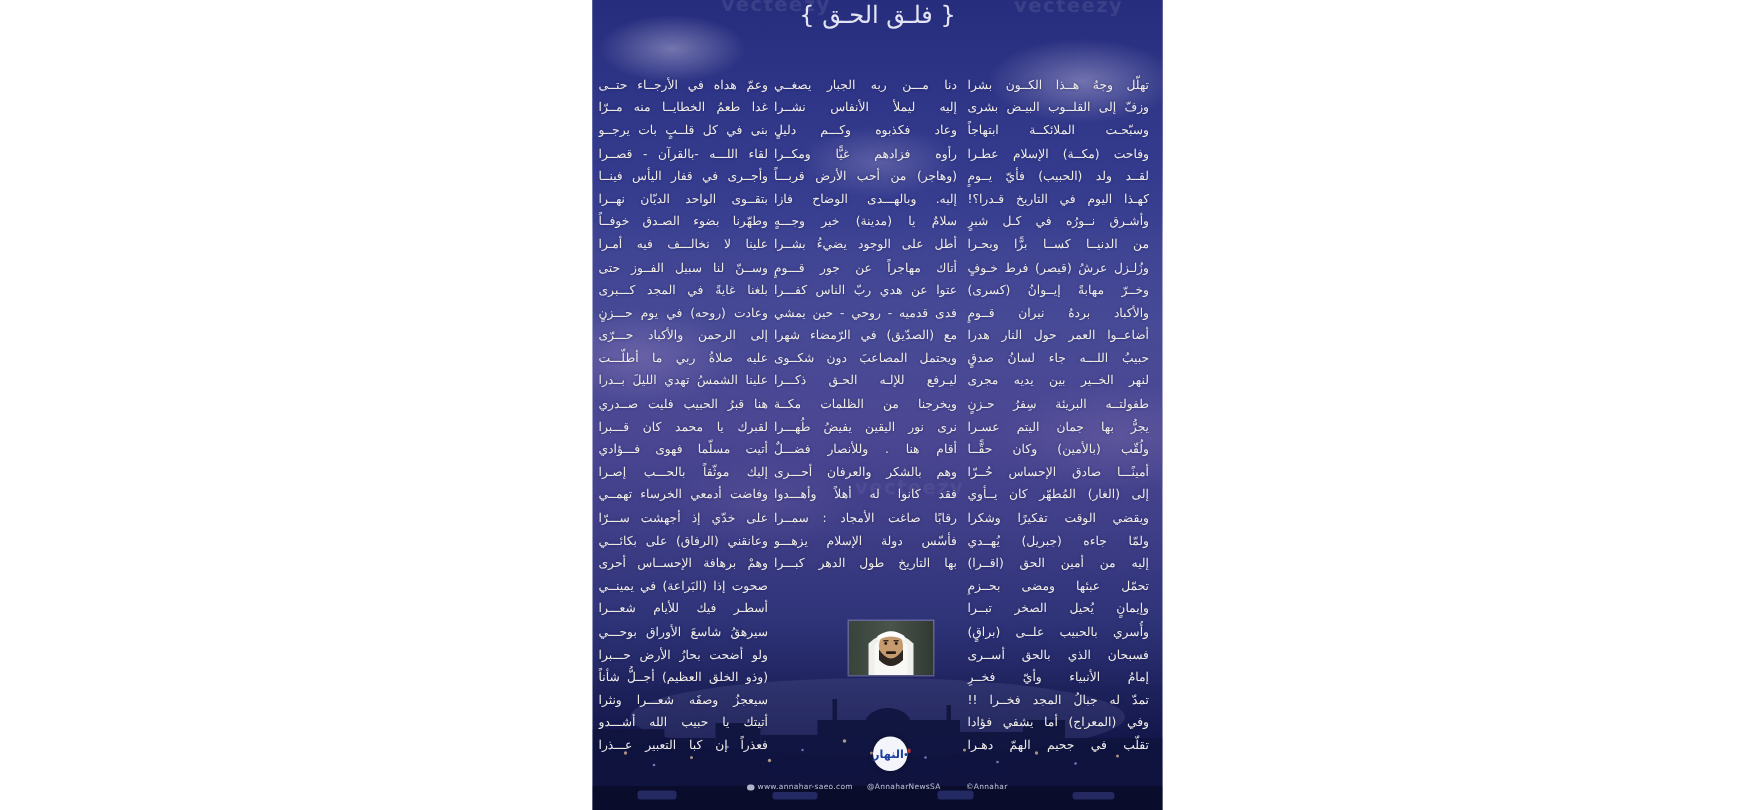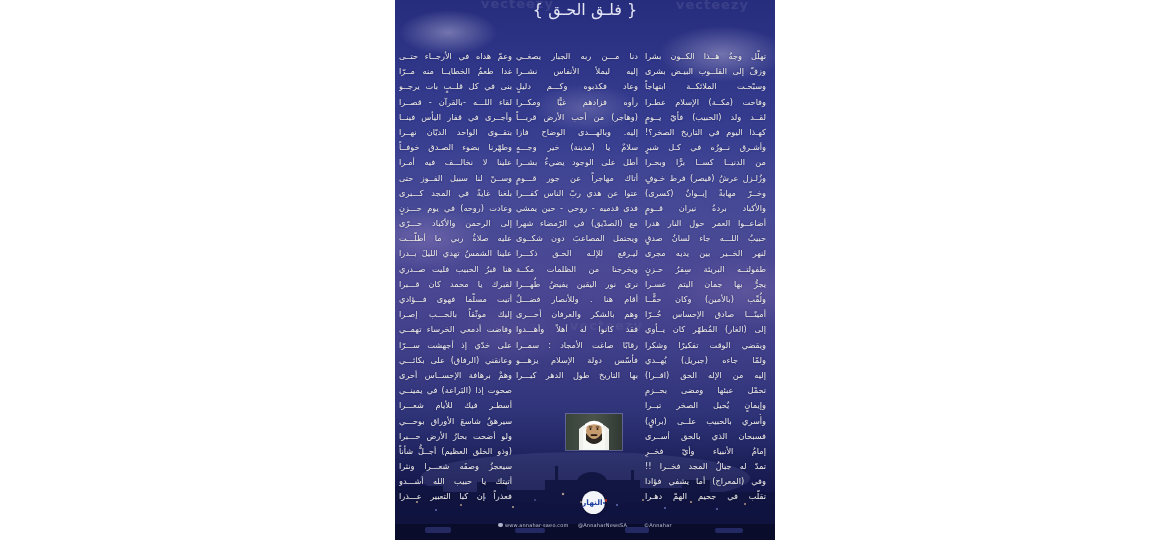--- a/index.html
+++ b/index.html
@@ -122,37 +122,37 @@
     <span class="wm" style="left:175px;top:318px;opacity:.6">vecteezy</span>
 
     <div class="poster-title">{ فلـق الحـق }</div>
 
     <div class="col col-right">
         <div class="poem-line">تهلّل وجهُ هــذا الكــون بشرا</div>
         <div class="poem-line">وزفّ إلى القلــوب البيـض بشرى</div>
         <div class="poem-line">وسبّحـت الملائكــة ابتهاجاً</div>
         <div class="poem-line">وفاحت (مكــة) الإسلام عطـرا</div>
         <div class="poem-line">لقــد ولد (الحبيب) فأيّ يــومٍ</div>
-        <div class="poem-line">كهـذا اليوم في التاريخ الصخر؟!</div>
+        <div class="poem-line">كهـذا اليوم في التاريخ قـدرا؟!</div>
         <div class="poem-line">وأشـرق نــورُه في كـل شبرٍ</div>
         <div class="poem-line">من الدنيــا كســا برًّا وبحـرا</div>
         <div class="poem-line">وزُلـزل عرشُ (قيصر) فرط خـوفٍ</div>
         <div class="poem-line">وخــرّ مهابةً إيــوانُ (كسرى)</div>
         <div class="poem-line">والأكباد بردهُ نيران قــومٍ</div>
         <div class="poem-line">أضاعــوا العمر حول النار هدرا</div>
         <div class="poem-line">حبيبُ اللـــه جاء لسانُ صدقٍ</div>
         <div class="poem-line">لنهر الخــير بين يديه مجرى</div>
         <div class="poem-line">طفولتــه البريئة سِفرُ حـزنٍ</div>
         <div class="poem-line">يجرُّ بها جمان اليتم عسـرا</div>
         <div class="poem-line">ولُقّب (بالأمين) وكان حقًّــا</div>
         <div class="poem-line">أمينًـــا صادق الإحساس حُــرّا</div>
         <div class="poem-line">إلى (الغار) المُطهّر كان يــأوي</div>
         <div class="poem-line">ويقضي الوقت تفكيرًا وشكرا</div>
         <div class="poem-line">ولمّا جاءه (جبريل) يُهــدي</div>
-        <div class="poem-line">إليه من الإله الحق (اقــرا)</div>
+        <div class="poem-line">إليه من أمين الحق (اقــرا)</div>
         <div class="poem-line">تحمّل عبئها ومضى بحــزمِ</div>
         <div class="poem-line">وإيمانٍ يُحيل الصخر تبــرا</div>
         <div class="poem-line">وأُسري بالحبيب علــى (براقٍ)</div>
         <div class="poem-line">فسبحان الذي بالحق أســرى</div>
         <div class="poem-line">إمامُ الأنبياء وأيّ فخــرِ</div>
         <div class="poem-line">تمدّ له جبالُ المجد فخــرا !!</div>
         <div class="poem-line">وفي (المعراج) أما يشفي فؤادا</div>
         <div class="poem-line">تقلّب في جحيم الهمّ دهـرا</div>
       </div>
     <div class="col col-middle">

